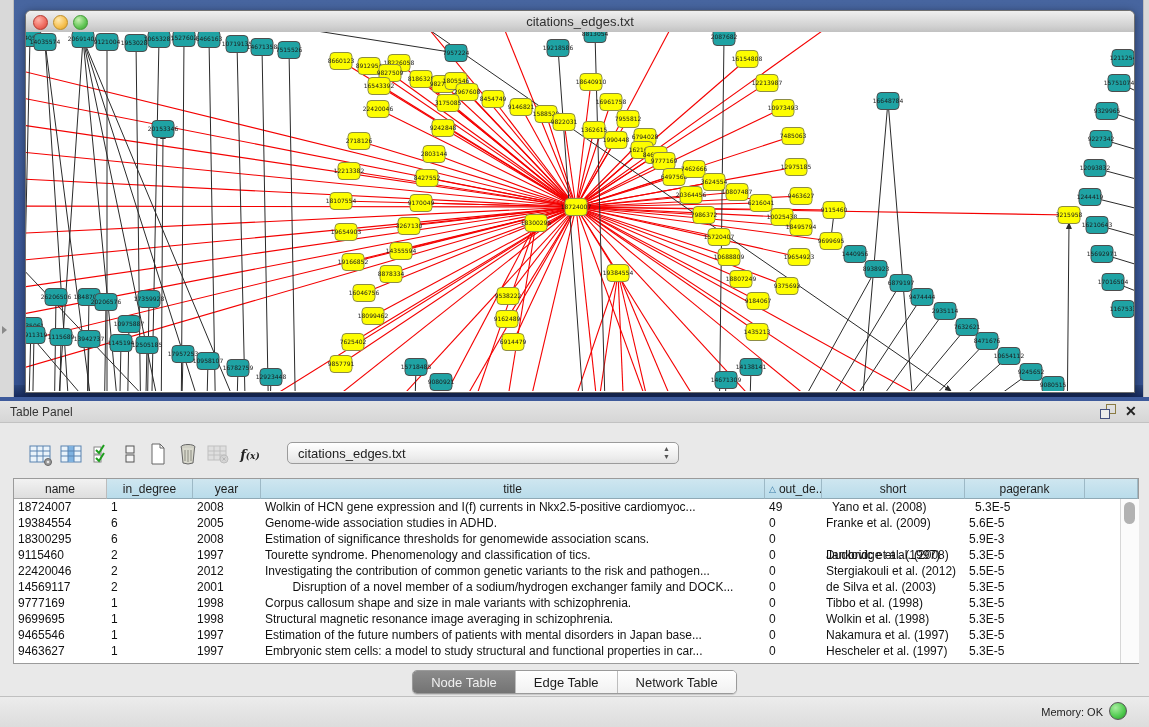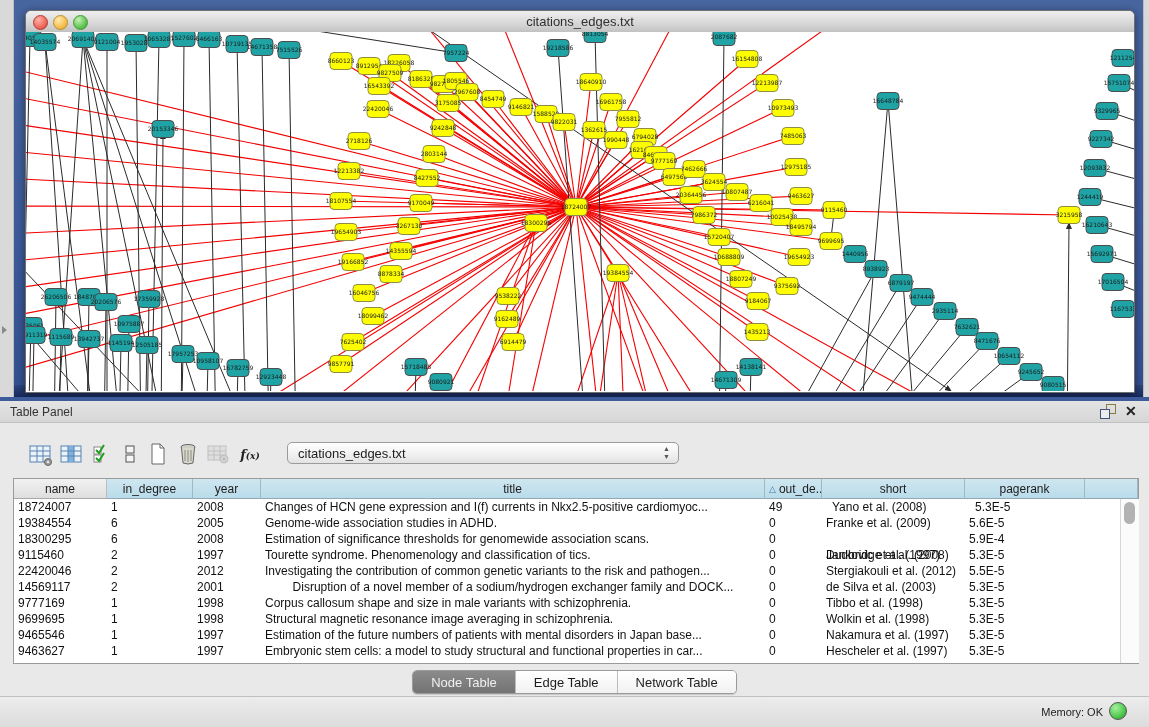--- a/index.html
+++ b/index.html
@@ -881,42 +881,42 @@
         <div class="hcell" style="width: 120px;">
           <span>pagerank</span>
         </div>
         <div class="hcell" style="width: 53px;"></div>
       </div>
     <div id="table-body">
         <div class="trow" style="top: 0px;">
           <div class="tcell" style="width: 93px;">18724007</div>
           <div class="tcell" style="width: 86px;">1</div>
           <div class="tcell" style="width: 68px;">2008</div>
-          <div class="tcell" style="width: 504px;">Changes of HCN gene expression and I(f) currents in Nkx2.5-positive cardiomyoc...</div>
+          <div class="tcell" style="width: 504px;">Wolkin of HCN gene expression and I(f) currents in Nkx2.5-positive cardiomyoc...</div>
           <div class="tcell" style="width: 57px;">49</div>
           <div class="tcell" style="width: 143px; margin-left: 6px;">Yano et al. (2008)</div>
           <div class="tcell" style="width: 120px;">5.3E-5</div>
         </div>
         <div class="trow" style="top: 16px;">
           <div class="tcell" style="width: 93px;">19384554</div>
           <div class="tcell" style="width: 86px;">6</div>
           <div class="tcell" style="width: 68px;">2005</div>
           <div class="tcell" style="width: 504px;">Genome-wide association studies in ADHD.</div>
           <div class="tcell" style="width: 57px;">0</div>
           <div class="tcell" style="width: 143px;">Franke et al. (2009)</div>
           <div class="tcell" style="width: 120px;">5.6E-5</div>
         </div>
         <div class="trow" style="top: 32px;">
           <div class="tcell" style="width: 93px;">18300295</div>
           <div class="tcell" style="width: 86px;">6</div>
           <div class="tcell" style="width: 68px;">2008</div>
           <div class="tcell" style="width: 504px;">Estimation of significance thresholds for genomewide association scans.</div>
           <div class="tcell" style="width: 57px;">0</div>
           <div class="tcell" style="width: 143px; margin-top: 16px;">Dudbridge et al. (2008)</div>
-          <div class="tcell" style="width: 120px;">5.9E-4</div>
+          <div class="tcell" style="width: 120px;">5.9E-3</div>
         </div>
         <div class="trow" style="top: 48px;">
           <div class="tcell" style="width: 93px;">9115460</div>
           <div class="tcell" style="width: 86px;">2</div>
           <div class="tcell" style="width: 68px;">1997</div>
           <div class="tcell" style="width: 504px;">Tourette syndrome. Phenomenology and classification of tics.</div>
           <div class="tcell" style="width: 57px;">0</div>
           <div class="tcell" style="width: 143px;">Jankovic et al. (1997)</div>
           <div class="tcell" style="width: 120px;">5.3E-5</div>
         </div>

